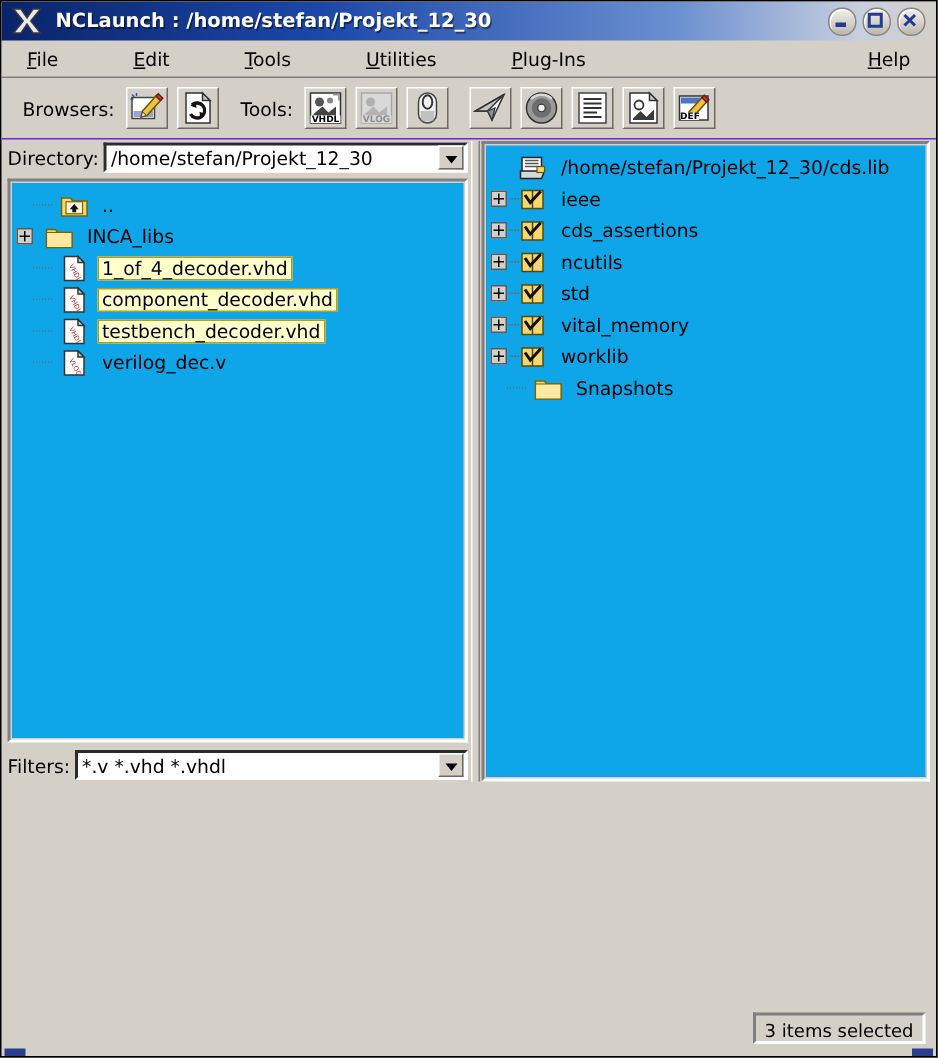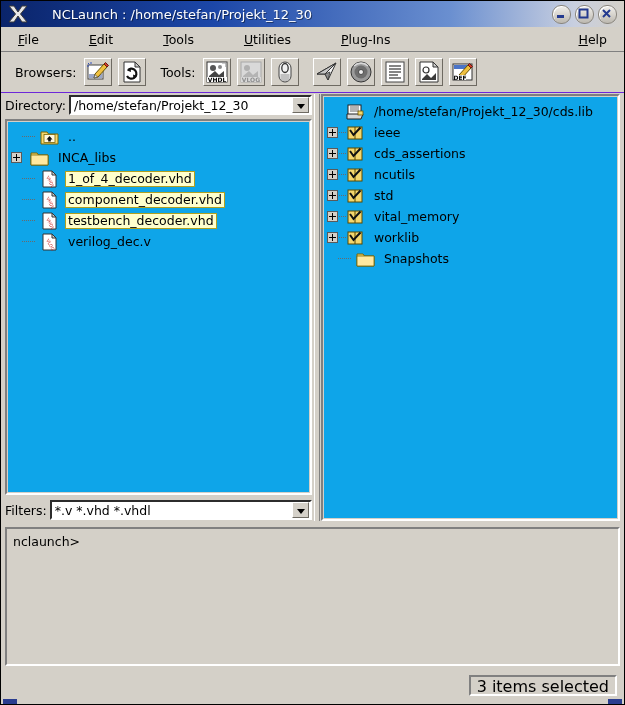--- a/index.html
+++ b/index.html
@@ -38,22 +38,22 @@
   }
   .xlogo {
     width: 26px; height: 22px;
     margin-left: 4px;
     flex: none;
     position: relative;
   }
   .title-text {
     color: #fff;
     font-size: 13px;
-    font-weight: normal;
-    margin-left: 21px;
+    font-weight: bold;
+    margin-left: 6px;
     white-space: nowrap;
     text-shadow: 1px 1px 0 rgba(0,0,0,.45);
   }
   .title-btns {
     display: flex; gap: 4px;
     margin-right: 7px;
     flex: none;
   }
   .tbtn {
     width: 17px; height: 17px;
@@ -318,21 +318,21 @@
     bottom: 5px; height: 27px;
     background: #d4d0c8;
     display: flex;
     align-items: center;
     justify-content: flex-end;
   }
   .status-field {
     border: 2px solid;
     border-color: #808080 #fff #fff #808080;
     padding: 2px 6px;
-    font-size: 16px;
+    font-size: 12px;
     color: #000;
     background: #d4d0c8;
     margin-right: 3px;
     box-sizing: border-box;
     height: 21px;
     line-height: 16px;
   }
   .blue-corner {
     position: absolute;
     width: 14px; height: 5px;
@@ -719,25 +719,20 @@
                 </svg>
               </div>
               <span class="tlabel">Snapshots</span>
             </div>
 
           </div>
         </div>
       </div>
     </div>
 
-    <div class="console">
-      <div class="console-inner">
-        <div class="console-text">nclaunch&gt;</div>
-      </div>
-    </div>
 
   </div>
 
   <div class="statusbar">
     <div class="status-field">3 items selected</div>
   </div>
 
   <div class="blue-corner" style="left:2px;"></div>
   <div class="blue-corner" style="right:2px;"></div>
 

